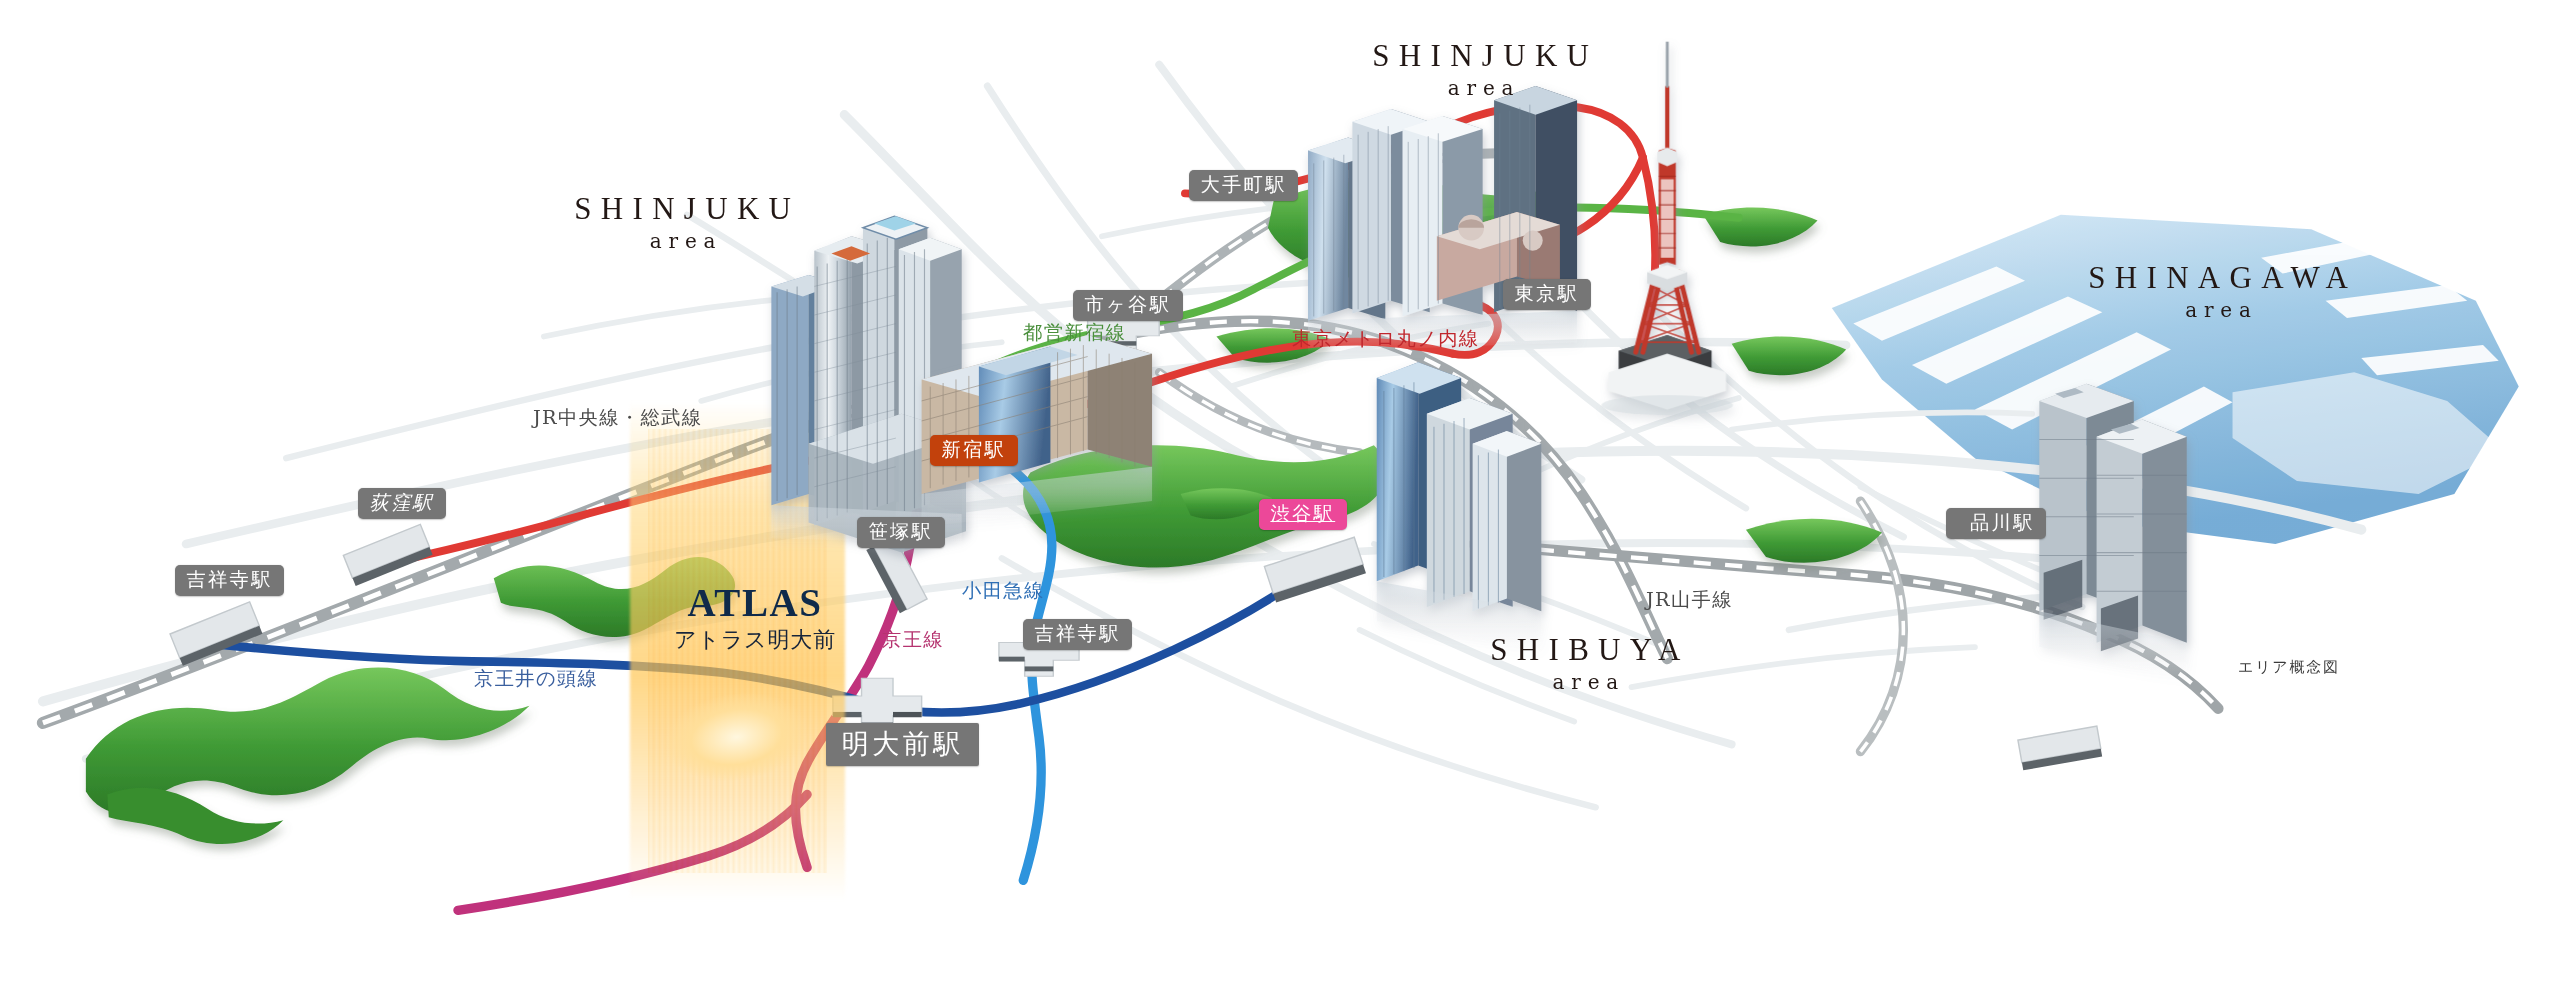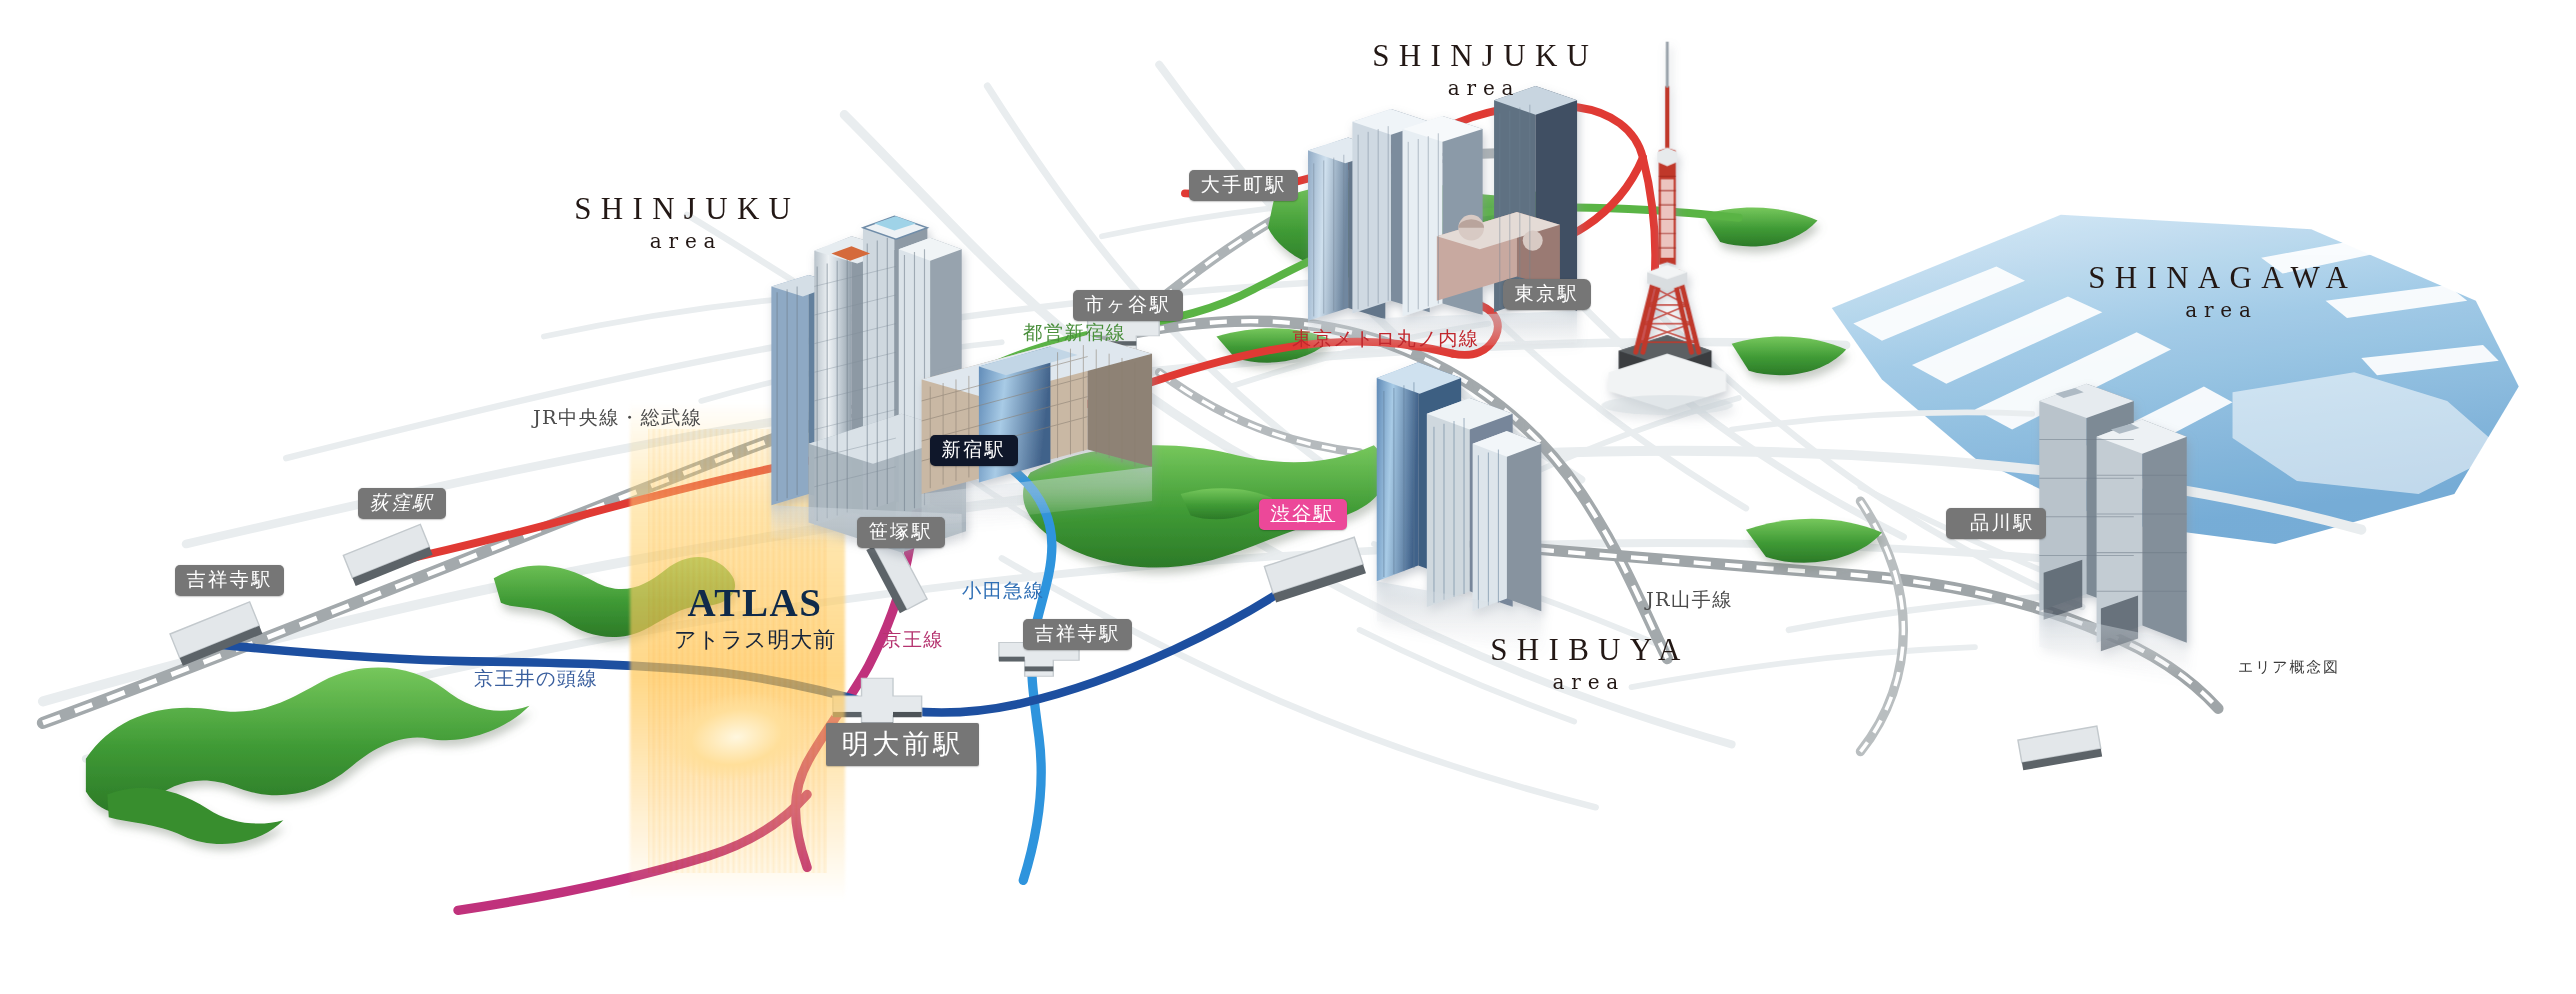--- a/index.html
+++ b/index.html
@@ -57,21 +57,21 @@
     font-family:"DejaVu Serif","Liberation Serif",serif;
     font-size:19.3px;
     letter-spacing:.12em;
     line-height:1;
     white-space:nowrap;
     box-shadow:0 0.7px 1.4px rgba(0,0,0,.22);
     user-select:none;
   }
   .station.grey{background:#767676;}
   .station.big{font-size:27px;padding:7.2px 15.7px 8.6px;letter-spacing:.13em;border-radius:2px;}
-  .station.magenta{background:#0f172a;}
+  .station.magenta{background:#c2410c;}
   .station.navy{background:#ec4899;text-decoration:underline;}
 
   
   .line-label{
     position:absolute;
     font-family:"DejaVu Serif","Liberation Serif",serif;
     font-size:19.3px;
     letter-spacing:.07em;
     white-space:nowrap;
     user-select:none;
@@ -599,20 +599,20 @@
   </div>
 
   <div class="station grey" style="left:175px;top:565px;">吉祥寺駅</div>
   <div class="station grey" style="left:358px;top:488px;font-style:italic;">荻窪駅</div>
   <div class="station grey" style="left:857px;top:517px;">笹塚駅</div>
   <div class="station grey" style="left:1023px;top:619px;">吉祥寺駅</div>
   <div class="station grey big" style="left:826px;top:723px;">明大前駅</div>
   <div class="station magenta" style="left:930px;top:435px;">新宿駅</div>
   <div class="station grey" style="left:1073px;top:290px;">市ヶ谷駅</div>
   <div class="station grey" style="left:1189px;top:170px;">大手町駅</div>
-  <div class="station grey" style="left:1503px;top:279px;border-radius:7px;">東京駅</div>
+  <div class="station grey" style="left:1503px;top:279px;">東京駅</div>
   <div class="station navy" style="left:1259px;top:499px;">渋谷駅</div>
   <div class="station grey" style="left:1946px;top:508px;padding-left:24px;">品川駅</div>
 
   <div id="footnote" style="left:2238px;top:658px;">エリア概念図</div>
 
 </div>
 
 
 </body></html>

